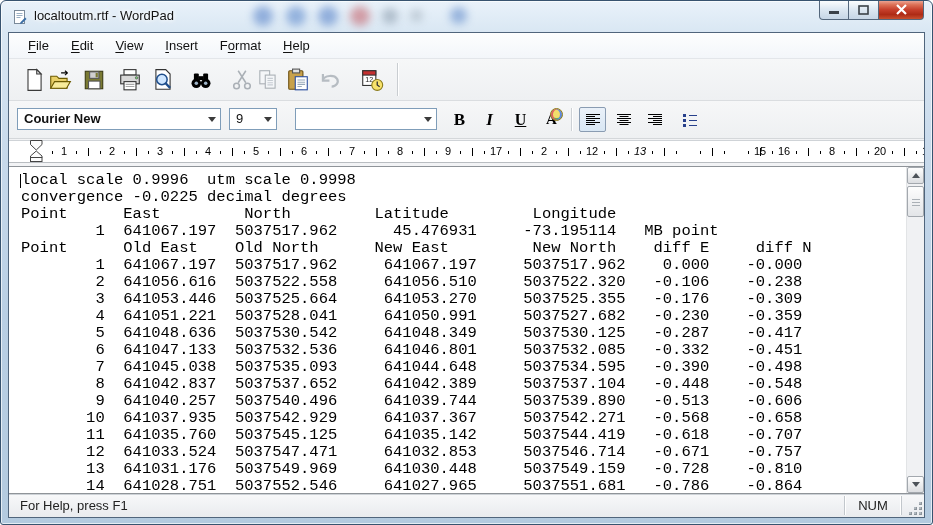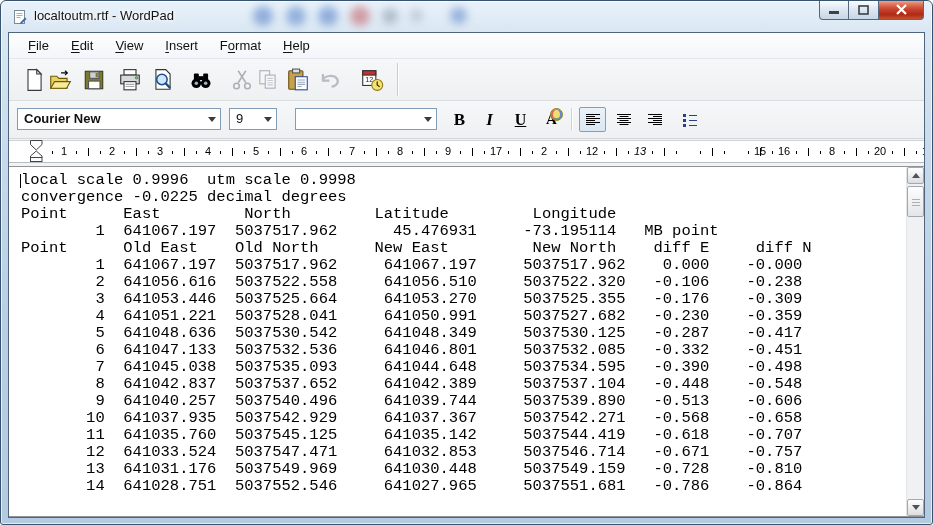--- a/index.html
+++ b/index.html
@@ -418,16 +418,28 @@
             </div>
           <div class="sb-thumb">
               <span class="sb-grip"></span>
             </div>
           <div class="sb-btn down">
               <span class="sb-arrow-down"></span>
             </div>
         </div>
       </div>
 
+      <div class="statusbar">
+        <span class="status-msg">For Help, press F1</span>
+        <span class="num-pane">NUM</span>
+        <span class="grip">
+            <i></i>
+            <i></i>
+            <i></i>
+            <i></i>
+            <i></i>
+            <i></i>
+          </span>
+      </div>
 
     </div>
   </div>
 </div>
 
 </body></html>

